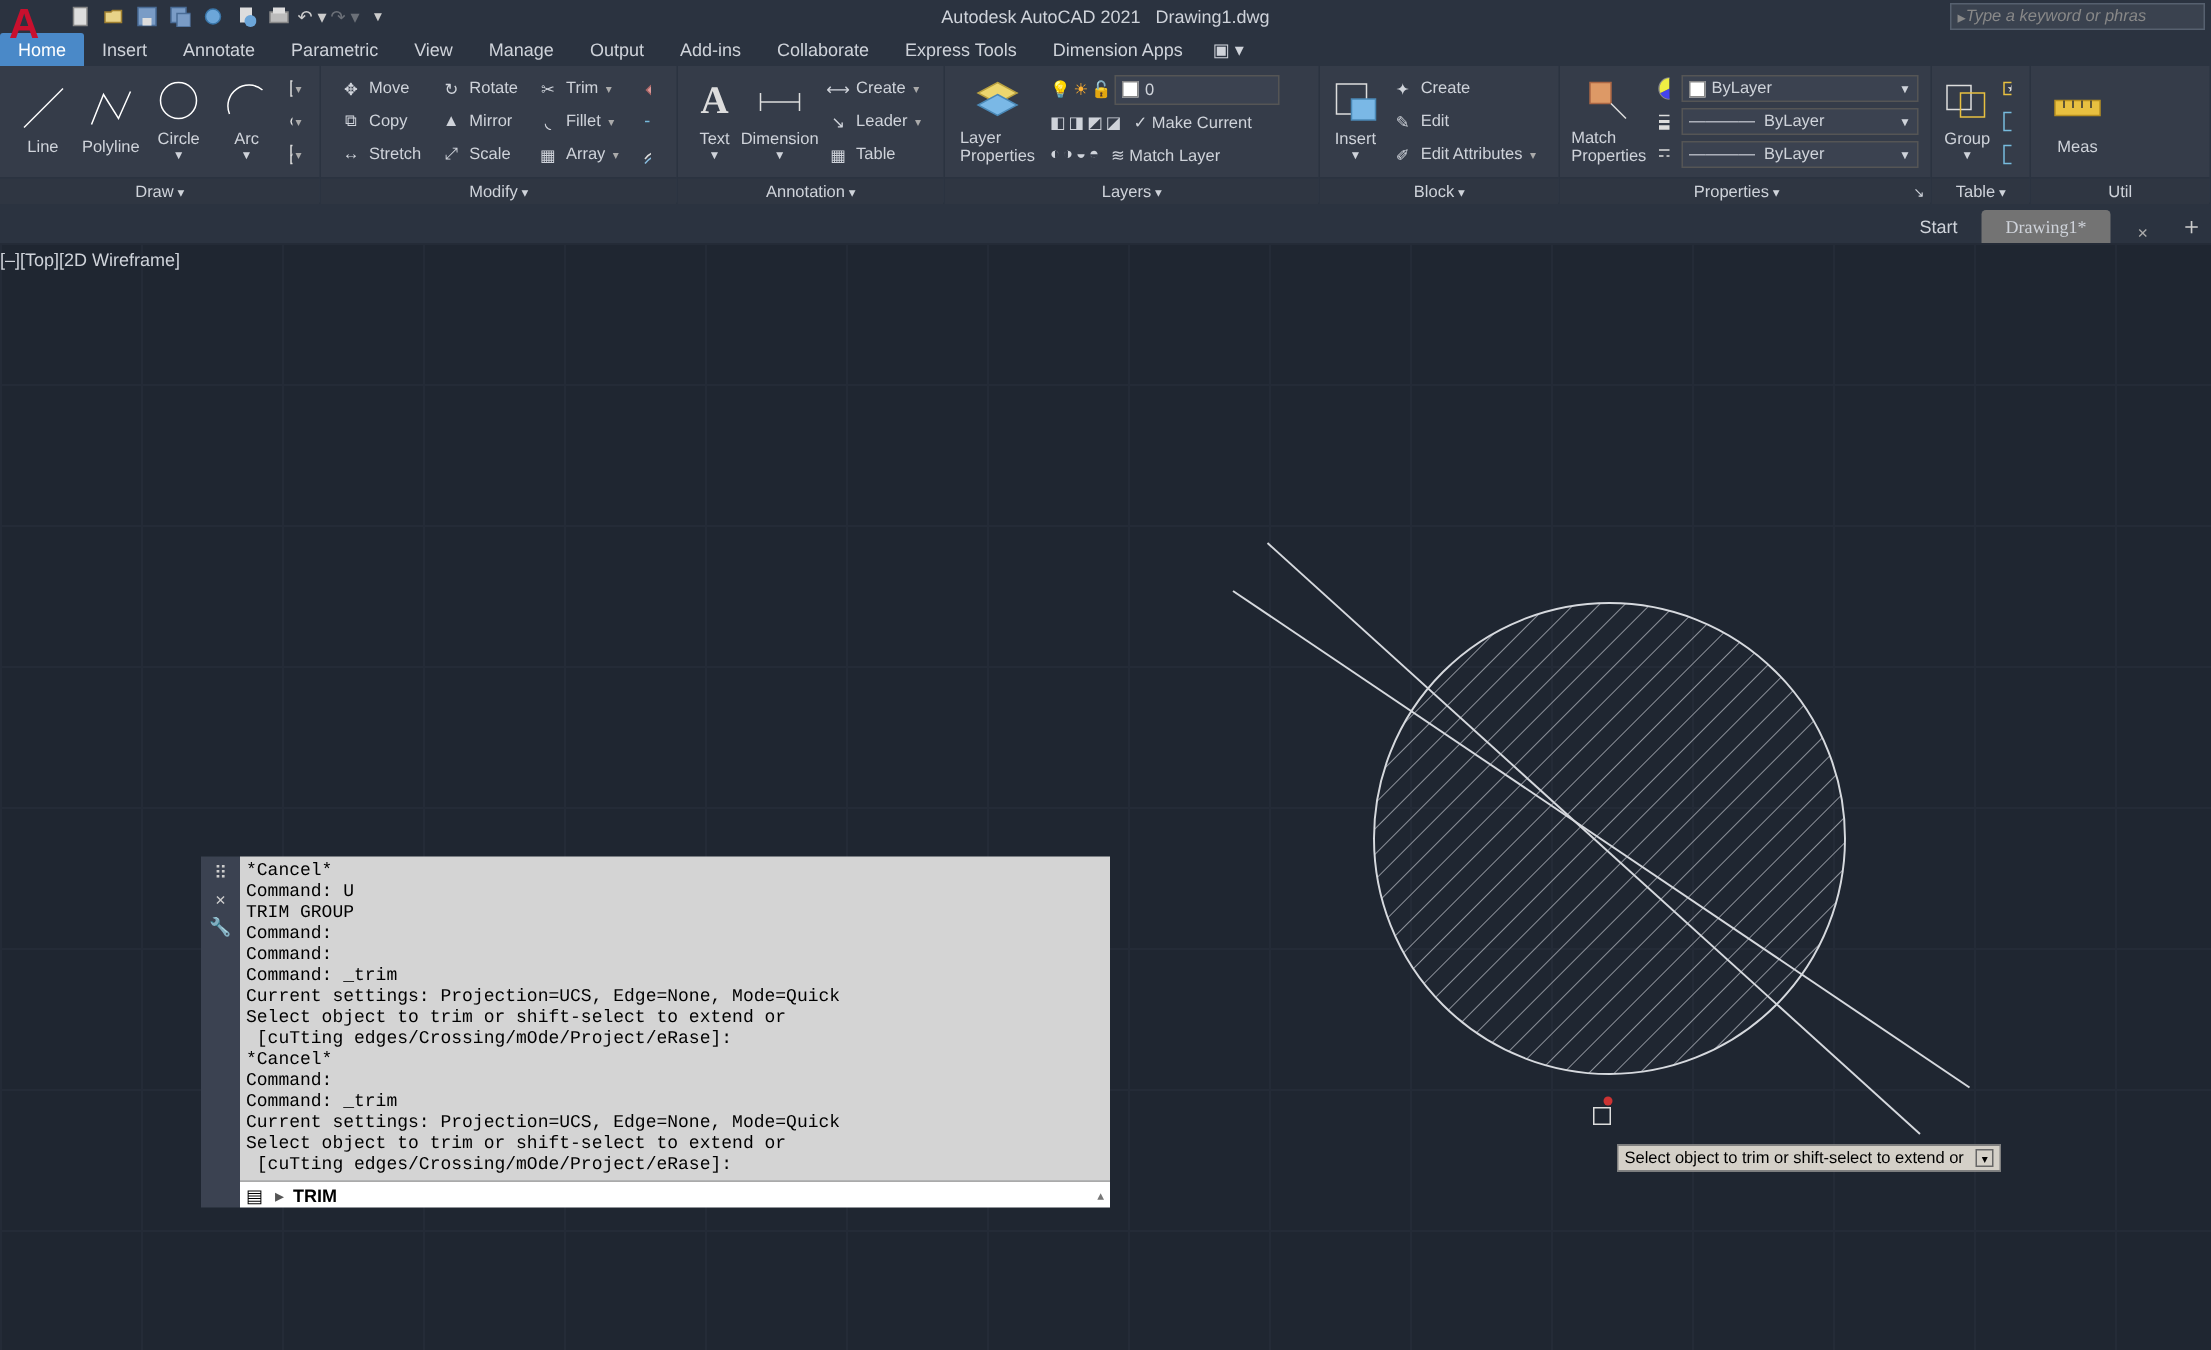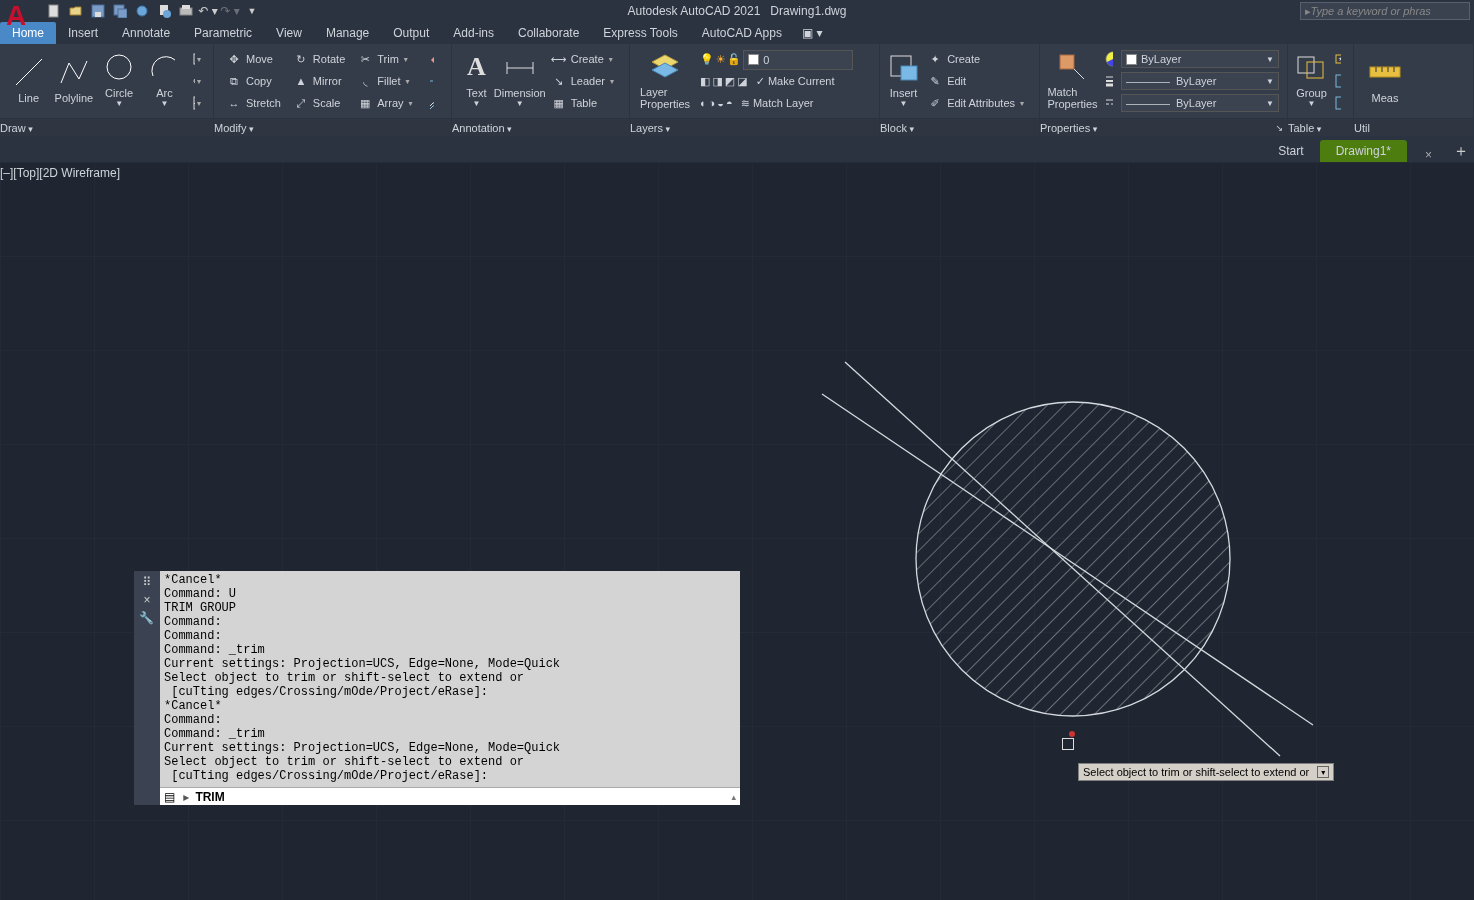--- a/index.html
+++ b/index.html
@@ -15,38 +15,38 @@
 
 
 .tabrow { position:absolute; top:22px; left:0; right:0; height:22px; background:#2b3340; display:flex; align-items:center; }
 .tab { height:22px; padding:0 12px; font-size:12px; line-height:22px; color:#cfd3da; cursor:pointer;}
 .tab.active { background:#4a89c8; color:#fff; border-radius:2px 2px 0 0;}
 
 
 .ribbon { position:absolute; top:44px; left:0; right:0; height:92px; background:#353c49; display:flex; border-bottom:1px solid #232a34;}
 .panel { border-right:1px solid #2b3340; display:flex; flex-direction:column; height:92px;}
 .panel-body { flex:1; display:flex; padding:2px 6px; }
-.panel-title { height:18px; font-size:11px; color:#cfd3da; text-align:left; line-height:18px; background:#2f3642; border-top:1px solid #2b3340;}
+.panel-title { height:18px; font-size:11px; color:#cfd3da; text-align:center; line-height:18px; background:#2f3642; border-top:1px solid #2b3340;}
 .panel-title .dd::after { content:" ▾"; font-size:9px;}
 
 .big-btn { display:flex; flex-direction:column; align-items:center; justify-content:center; width:50px; height:66px; font-size:11px; color:#cfd3da; cursor:pointer;}
 .big-btn .ic { width:34px; height:34px; margin-bottom:3px; display:flex; align-items:center; justify-content:center;}
 .small-col { display:flex; flex-direction:column; justify-content:space-around; padding:2px 2px;}
 .small-row { display:flex; align-items:center; height:20px; font-size:11px; color:#cfd3da; cursor:pointer; white-space:nowrap; padding:0 4px;}
 .small-row .ic { width:16px; height:16px; margin-right:4px; display:flex; align-items:center; justify-content:center;}
 .mini-dd { width:10px; text-align:center; color:#aaa; font-size:8px; margin-left:2px;}
 
 .layer-combo { width:110px; height:20px; background:#3b4250; border:1px solid #555; display:flex; align-items:center; font-size:11px; padding:0 4px; color:#cfd3da;}
 .prop-combo { width:158px; height:18px; background:#3b4250; border:1px solid #555; display:flex; align-items:center; font-size:11px; padding:0 4px; color:#cfd3da; margin:1px 0;}
 .swatch { width:11px; height:11px; border:1px solid #888; background:#fff; margin-right:4px;}
 
 
 .filetabs { position:absolute; top:136px; left:0; right:0; height:26px; background:#2b3340; display:flex; align-items:flex-end; padding-left:14px;justify-content:flex-end;}
 .ftab { height:22px; padding:0 16px 0 16px; font-size:12px; color:#cfd3da; line-height:22px; cursor:pointer; border-radius:3px 3px 0 0;}
-.ftab.active { background:#4d7c0f;}
+.ftab.active { background:#737373;font-family:Liberation Serif, serif;}
 .ftab-close { margin-left:12px; color:#aaa; font-size:12px; cursor:pointer; padding:0 6px;}
 .ftab-plus { margin-left:10px; width:26px; height:22px; display:flex; align-items:center; justify-content:center; color:#ccc; cursor:pointer;}
 
 
 .canvas { position:absolute; top:162px; left:0; right:0; bottom:0; background:#1f2631;
   background-image:linear-gradient(#242b37 1px,transparent 1px),linear-gradient(90deg,#242b37 1px,transparent 1px);
   background-size:94px 94px;
 }
 .vp-label { position:absolute; left:0; top:4px; font-size:12px; color:#cfd3da;}
 
@@ -126,21 +126,21 @@
   <div class="tab active">Home</div>
   <div class="tab">Insert</div>
   <div class="tab">Annotate</div>
   <div class="tab">Parametric</div>
   <div class="tab">View</div>
   <div class="tab">Manage</div>
   <div class="tab">Output</div>
   <div class="tab">Add-ins</div>
   <div class="tab">Collaborate</div>
   <div class="tab">Express Tools</div>
-  <div class="tab">AutoCAD Apps</div>
+  <div class="tab">Dimension Apps</div>
   <div class="tab" style="padding:0 8px">▣ ▾</div>
 </div>
 
 <div class="ribbon">
 
   <div class="panel" style="width:214px;">
     <div class="panel-body">
       <div class="big-btn">
           <div class="ic">
             <svg width="34" height="34">

